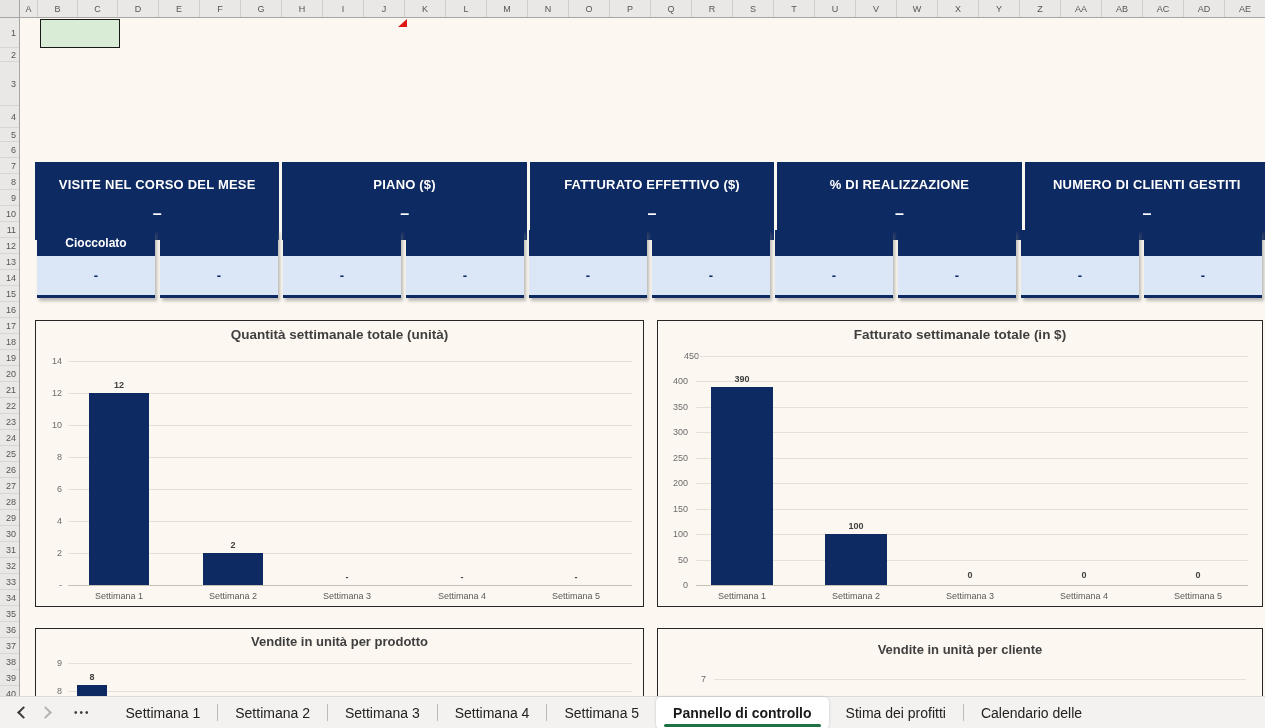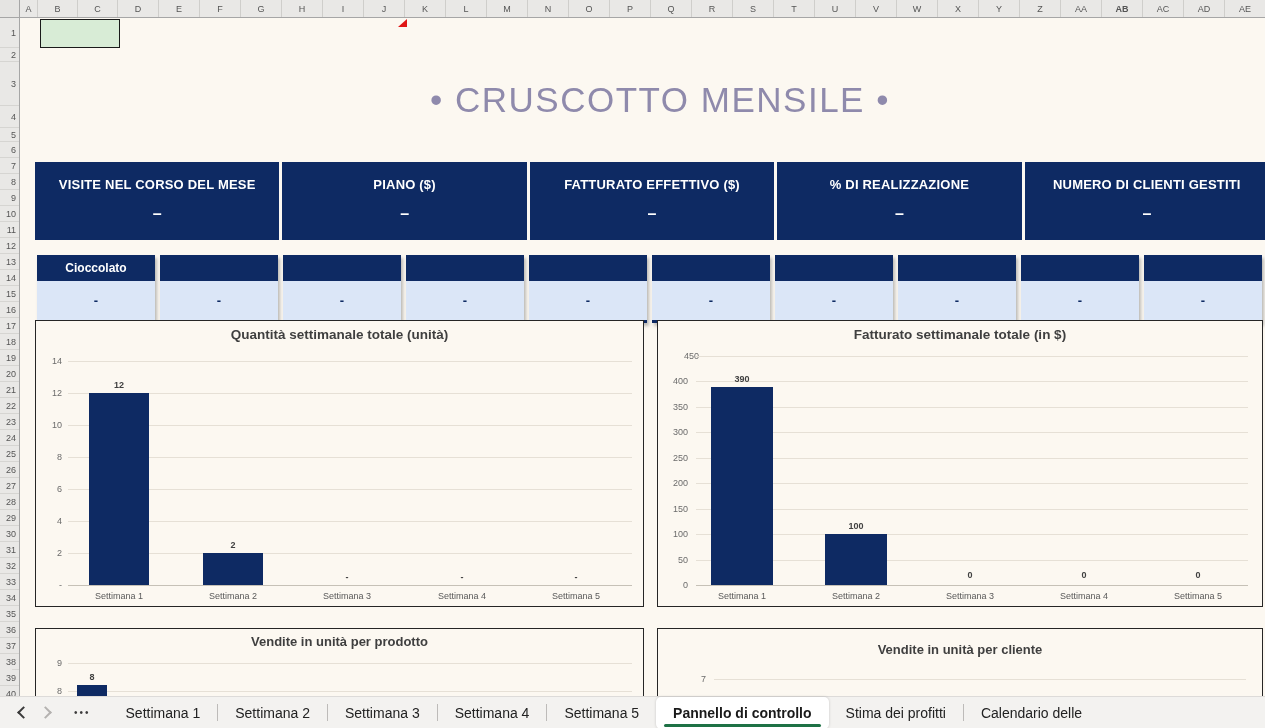--- a/index.html
+++ b/index.html
@@ -33,21 +33,21 @@
   .page-title { position:absolute; left:380px; top:80px; width:560px; text-align:center;
                 font-size:35px; color:#8f8aac; letter-spacing:1.5px; white-space:nowrap; }
 
   
   .kpi-band { position:absolute; left:35px; top:162px; width:1234px; height:78px; display:flex; gap:3px; }
   .kpi { flex:1; background:#0e2a63; color:#fff; text-align:center; padding-top:15px; }
   .kpi .k-label { font-size:13px; font-weight:bold; letter-spacing:.2px; }
   .kpi .k-value { font-size:16px; font-weight:bold; margin-top:13px; }
 
   
-  .cards { position:absolute; left:37px; top:255px; display:flex; gap:5px; }
+  .cards { position:absolute; left:37px; top:230px; display:flex; gap:5px; }
   .card { width:118px; box-shadow:2px 3px 3px rgba(110,110,110,.45); }
   .card .p-head { height:26px; background:#0e2a63; color:#fff; font-size:12px; font-weight:bold;
                   display:flex; align-items:center; justify-content:center; }
   .card .p-body { height:42px; background:#dbe6f7; border-bottom:3px solid #0e2a63; color:#0e2a63;
                   font-size:13px; font-weight:bold; display:flex; align-items:center; justify-content:center; }
 
   
   .panel { position:absolute; background:#fcf8f1; border:1px solid #262626; overflow:hidden; }
   #panel0 { left:35px;  top:320px; width:609px; height:287px; }
   #panel1 { left:657px; top:320px; width:606px; height:287px; }
@@ -104,21 +104,21 @@
       <div class="c" style="width: 41px;">R</div>
       <div class="c" style="width: 41px;">S</div>
       <div class="c" style="width: 41px;">T</div>
       <div class="c" style="width: 41px;">U</div>
       <div class="c" style="width: 41px;">V</div>
       <div class="c" style="width: 41px;">W</div>
       <div class="c" style="width: 41px;">X</div>
       <div class="c" style="width: 41px;">Y</div>
       <div class="c" style="width: 41px;">Z</div>
       <div class="c" style="width: 41px;">AA</div>
-      <div class="c" style="width: 41px; font-weight: bold;">AB</div>
+      <div class="c" style="width: 41px;">AB</div>
       <div class="c" style="width: 41px;">AC</div>
       <div class="c" style="width: 41px;">AD</div>
       <div class="c" style="width: 41px;">AE</div>
     </div>
   <div class="rowcol" id="rowcol">
       <div class="r" style="height: 30px;">1</div>
       <div class="r" style="height: 14px;">2</div>
       <div class="r" style="height: 44px;">3</div>
       <div class="r" style="height: 22px;">4</div>
       <div class="r" style="height: 14px;">5</div>
@@ -154,21 +154,20 @@
       <div class="r" style="height: 16px;">35</div>
       <div class="r" style="height: 16px;">36</div>
       <div class="r" style="height: 16px;">37</div>
       <div class="r" style="height: 16px; margin-left: 12px;">38</div>
       <div class="r" style="height: 16px;">39</div>
       <div class="r" style="height: 16px;">40</div>
     </div>
 
   <div class="green-cell"></div>
   <div class="flag"></div>
-  <div class="page-title">• CRUSCOTTO MENSILE •</div>
 
   <div class="kpi-band" id="kpiband">
       <div class="kpi">
         <div class="k-label">VISITE NEL CORSO DEL MESE</div>
         <div class="k-value">–</div>
       </div>
       <div class="kpi">
         <div class="k-label">PIANO ($)</div>
         <div class="k-value">–</div>
       </div>

